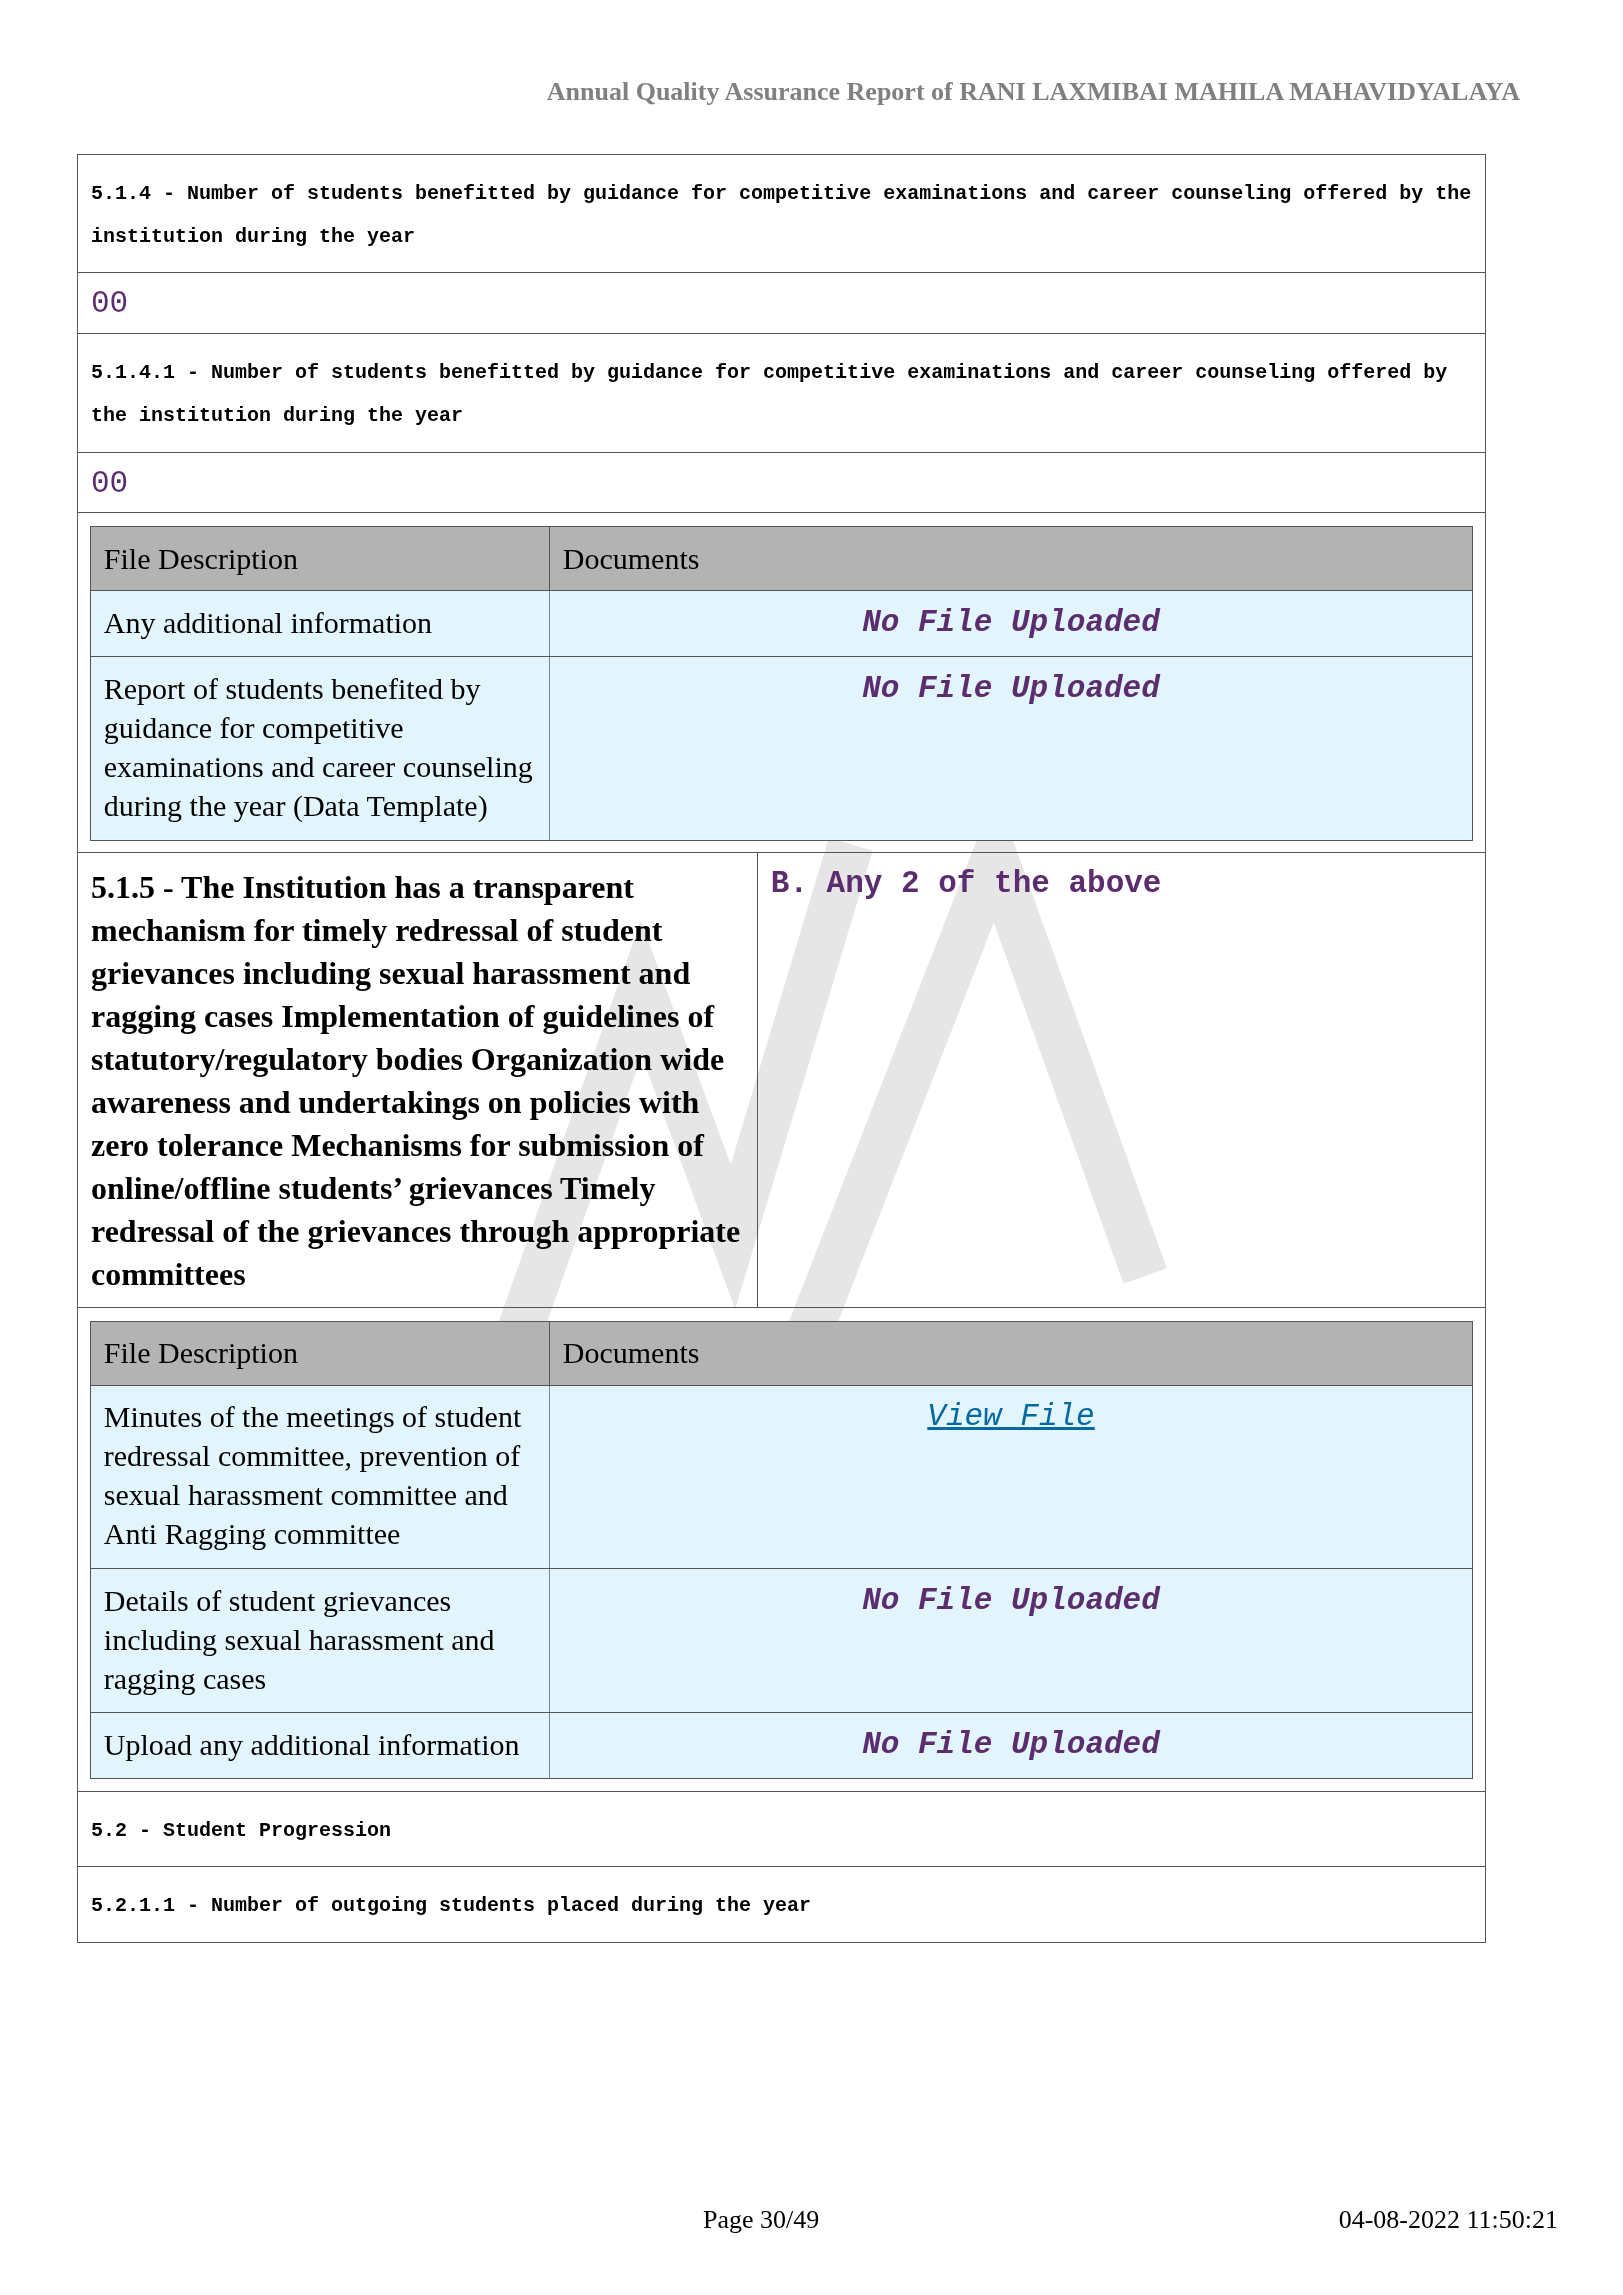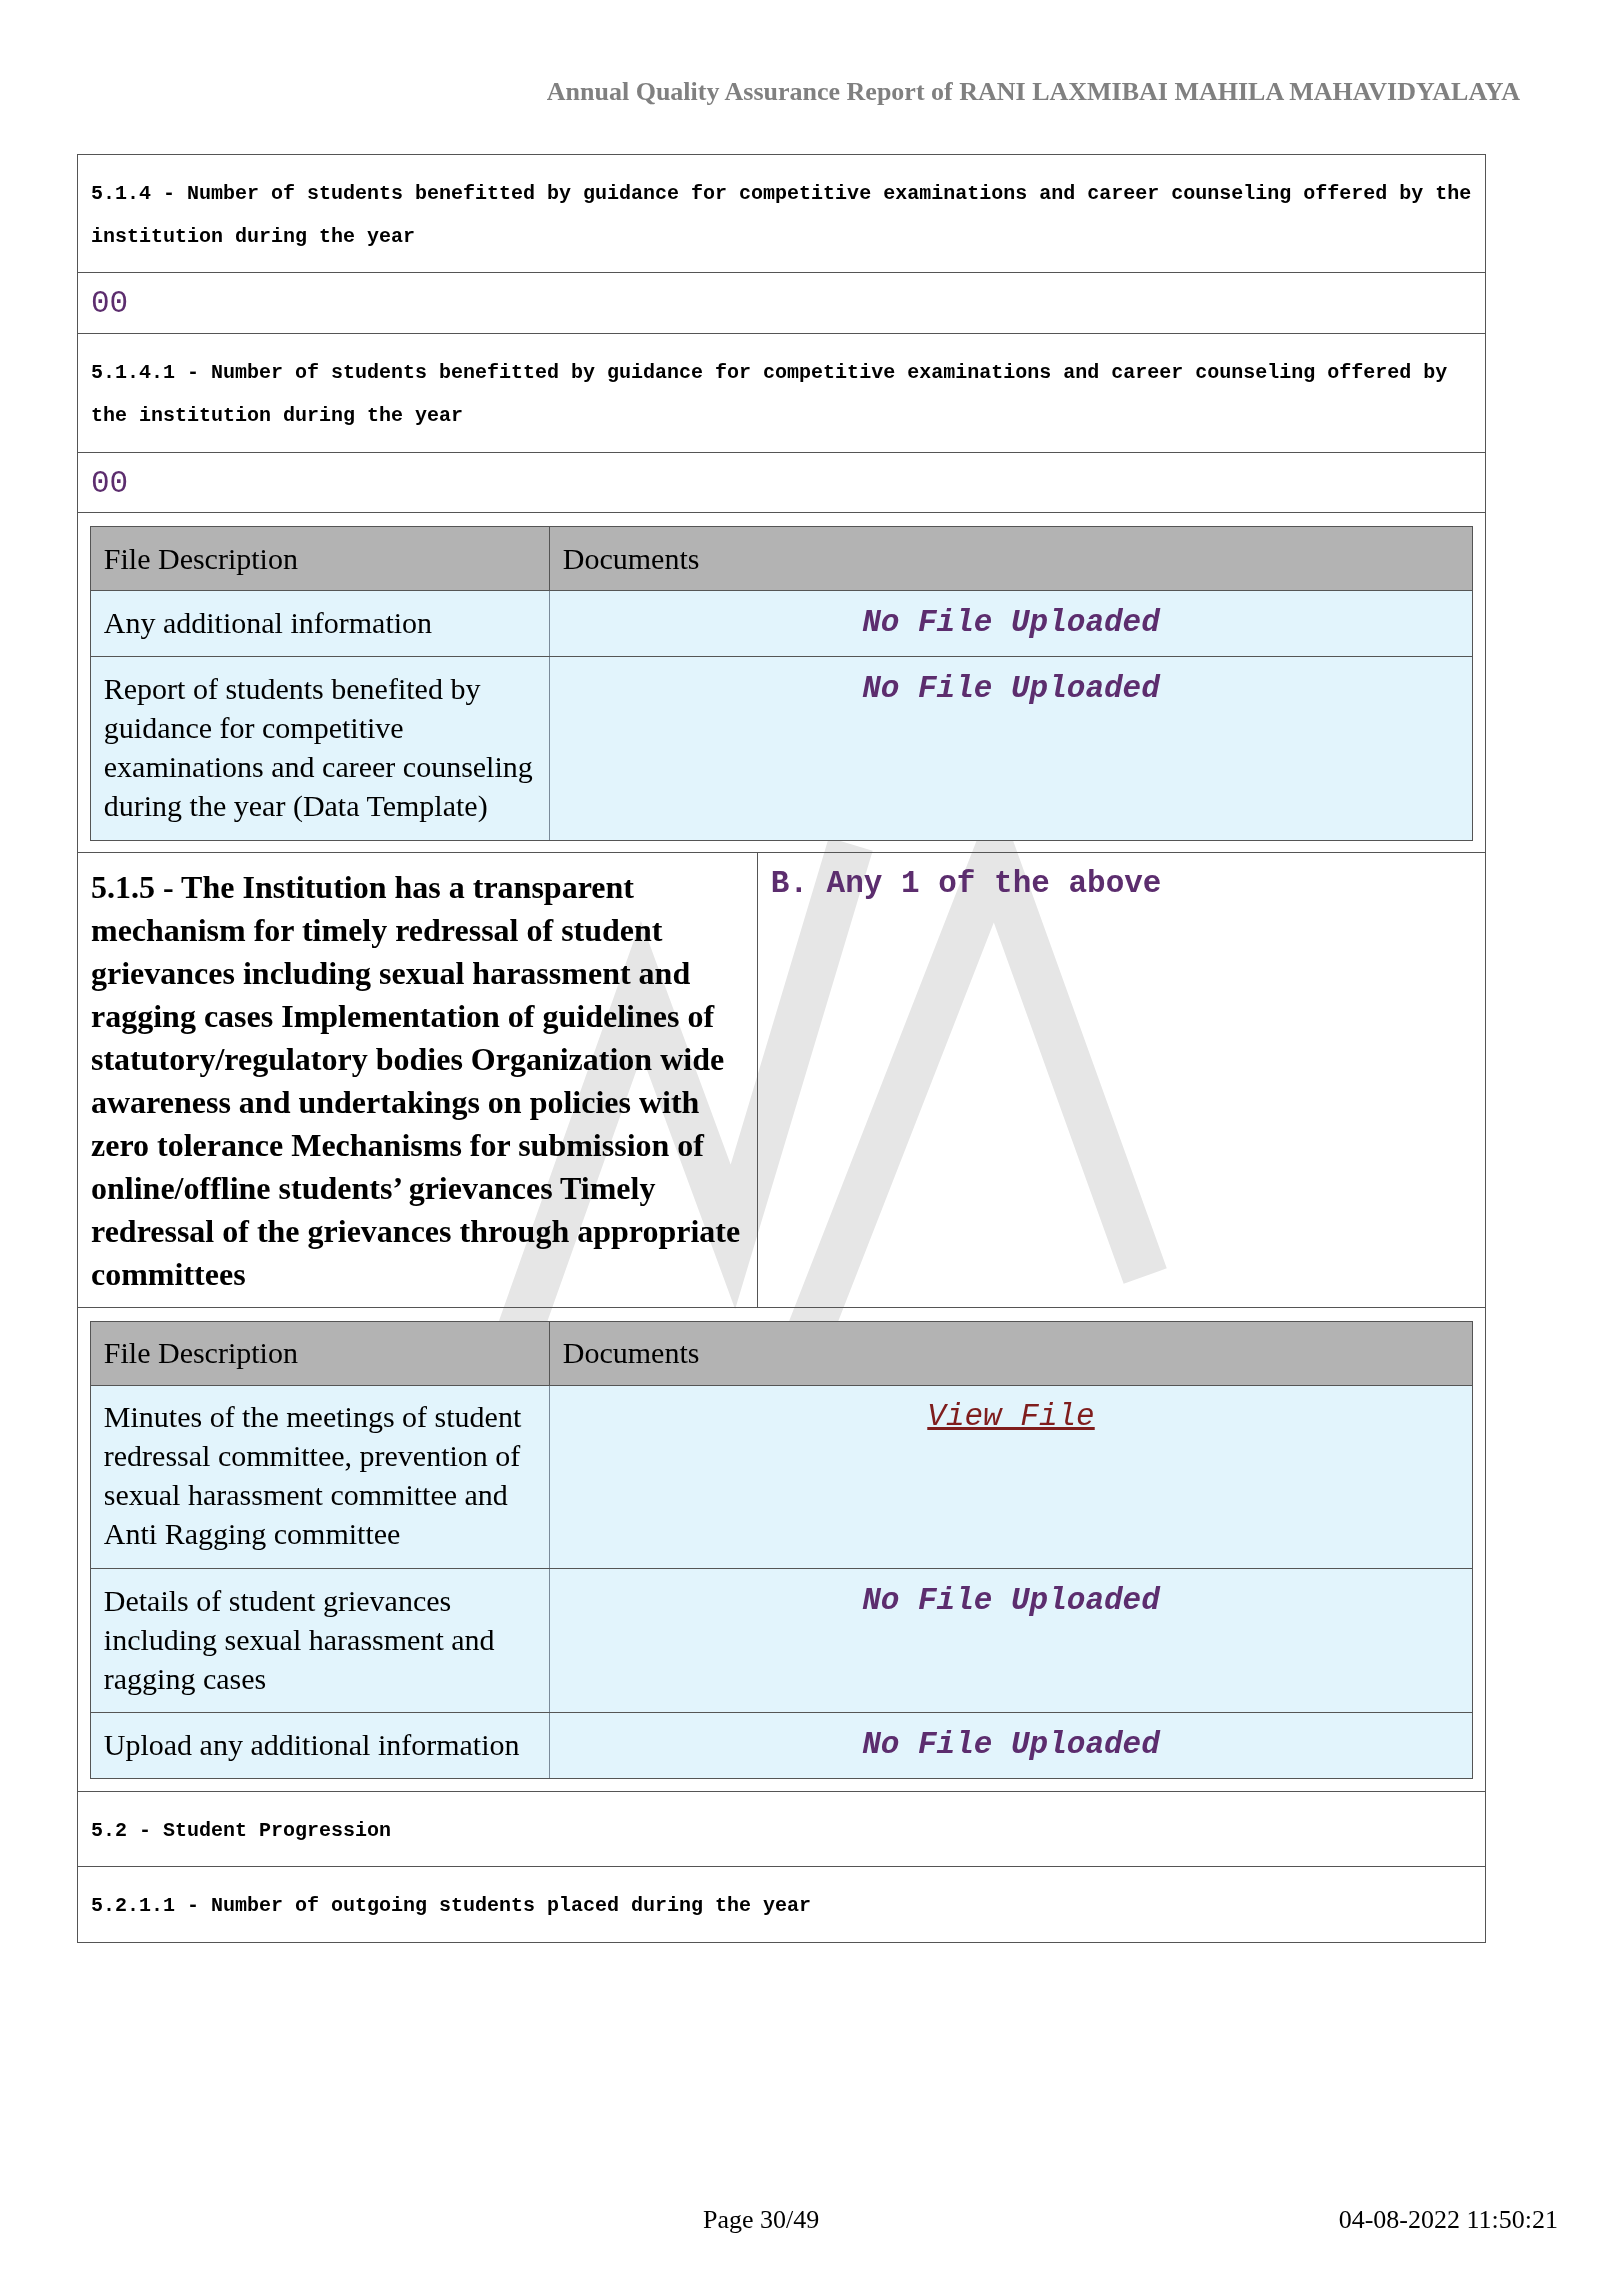--- a/index.html
+++ b/index.html
@@ -11,21 +11,21 @@
   .block { border: 1.3px solid #555; border-top: none; background: transparent; }
   .block.first { border-top: 1.3px solid #555; }
   .title-cell { padding: 17px 13px 14.4px 13px; font-size: 20px; font-weight: bold; line-height: 43px; font-family: Liberation Mono, monospace; }
   .value-cell { padding: 13px 13px 11.8px 13px; font-family: "Liberation Mono", "DejaVu Sans Mono", monospace; font-size: 31px; color: #5c2d6e; font-weight: normal; }
   .inner-wrap { padding: 13px 11.8px 11.8px 11.8px; }
   table.files { width: 100%; border-collapse: collapse; }
   table.files th { background: #b3b3b3; font-weight: normal; text-align: left; font-size: 30px; padding: 14.4px 13px; border: 1.3px solid #555; }
   table.files td { background: #e2f4fc; font-size: 30px; padding: 11.8px 13px 14.4px 13px; border: 1.3px solid #555; vertical-align: top; line-height: 39px; margin-left: 32px; }
   table.files td.desc { width: 432px; border-right: 0.7px solid #7a8a99; }
   table.files td.doc { text-align: center; font-family: "Liberation Mono", "DejaVu Sans Mono", monospace; font-weight: bold; color: #5c2d6e; font-size: 31px; font-style: italic; }
-  table.files td.doc a { color: #7f1d1d; font-weight: normal; text-decoration: underline; }
+  table.files td.doc a { color: #0369a1; font-weight: normal; text-decoration: underline; }
   .split { display: flex; }
   .split .left { width: 654px; padding: 13px 11.8px 10.5px 13px; font-size: 32px; font-weight: bold; line-height: 43px; border-right: 1.3px solid #555; }
   .split .right { flex: 1; padding: 13px 13px; font-family: "Liberation Mono", "DejaVu Sans Mono", monospace; font-size: 31px; font-weight: bold; color: #5c2d6e; }
   .footer-page { position: absolute; top: 2205px; left: 703px; font-size: 26px; }
   .footer-date { position: absolute; top: 2205px; right: 65px; font-size: 26px; }
 </style>
 </head>
 <body>
 
 <div class="header">Annual Quality Assurance Report of RANI LAXMIBAI MAHILA MAHAVIDYALAYA</div>
@@ -70,21 +70,21 @@
           <td class="doc">No File Uploaded</td>
         </tr>
       </tbody>
         </table>
     </div>
   </div>
 
   <div class="block">
     <div class="split">
       <div class="left">5.1.5 - The Institution has a transparent mechanism for timely redressal of student grievances including sexual harassment and ragging cases Implementation of guidelines of statutory/regulatory bodies Organization wide awareness and undertakings on policies with zero tolerance Mechanisms for submission of online/offline students’ grievances Timely redressal of the grievances through appropriate committees</div>
-      <div class="right">B. Any 1 of the above</div>
+      <div class="right">B. Any 2 of the above</div>
     </div>
   </div>
 
   <div class="block">
     <div class="inner-wrap">
       <table class="files">
         <tbody>
             <tr>
           <th>File Description</th>
           <th>Documents</th>

